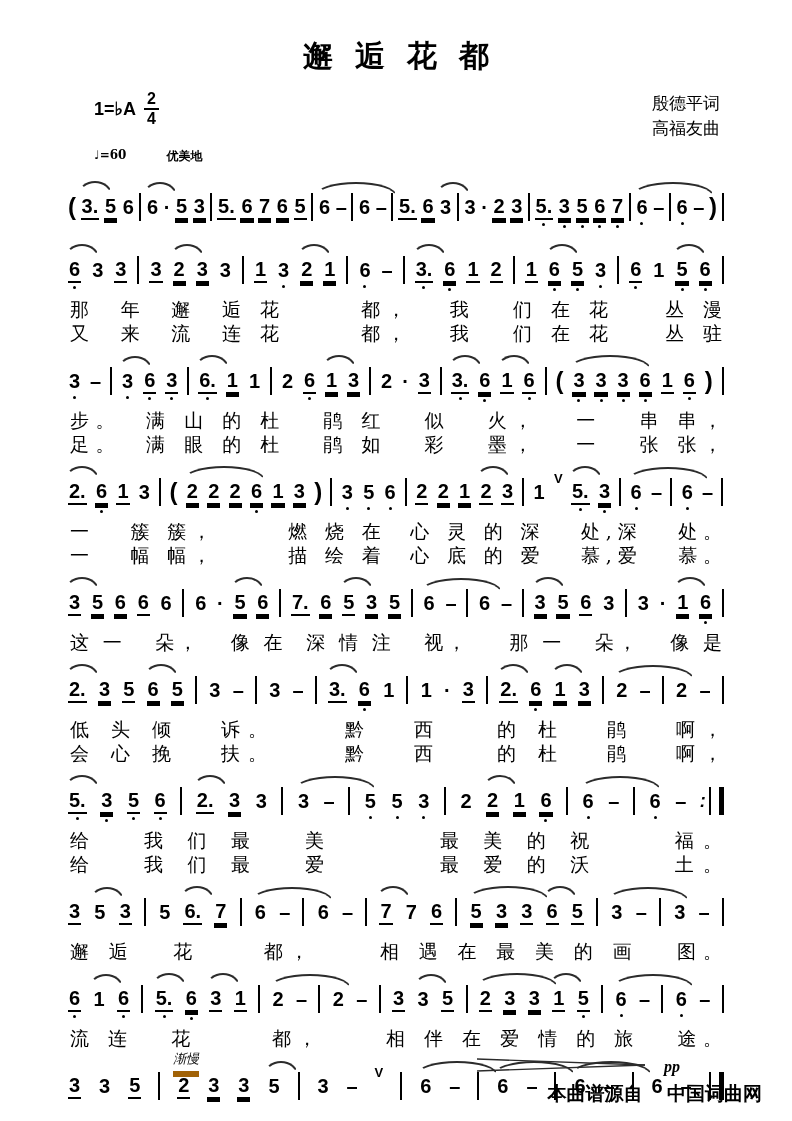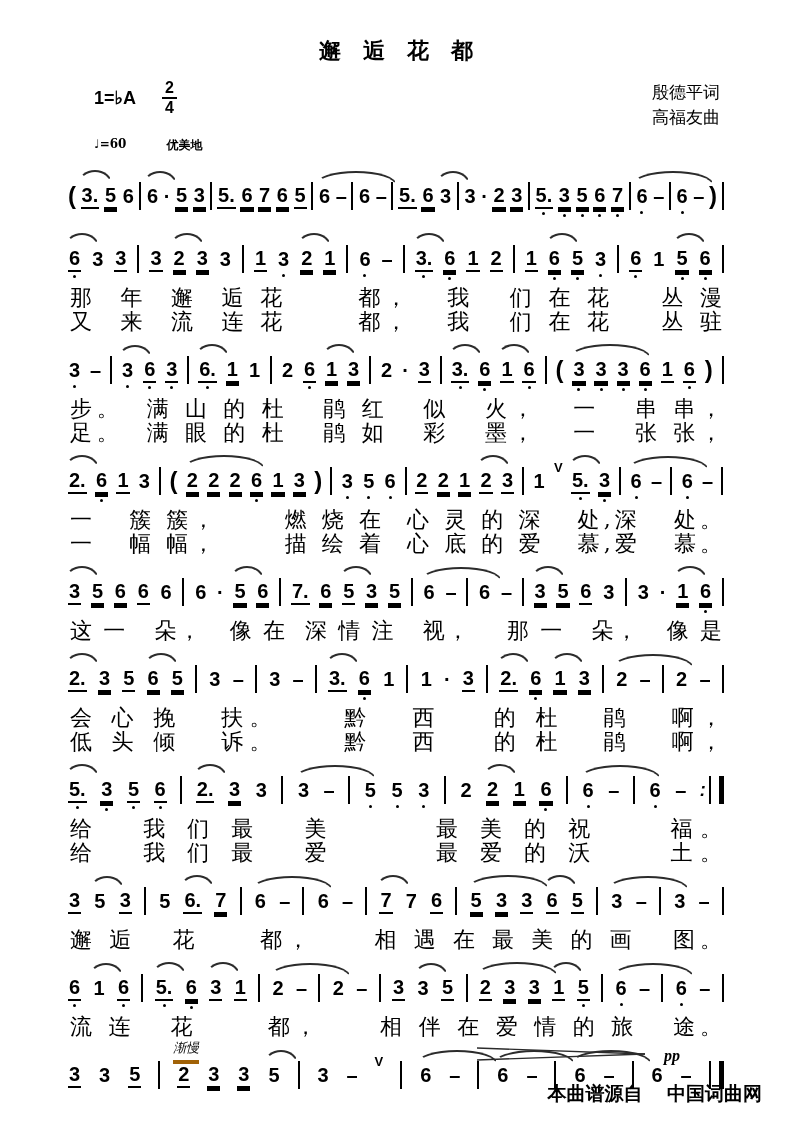--- a/index.html
+++ b/index.html
@@ -2,24 +2,24 @@
 <html><head>
 <meta charset="utf-8">
 <style>
   html,body{margin:0;padding:0;background:#fff;}
   #page{position:relative;width:792px;height:1121px;background:#fff;color:#000;
         font-family:"Liberation Sans",sans-serif;overflow:hidden;}
   #content{padding:26px 68px 0 68px;}
 
   
   .title{text-align:center;font-family:"DejaVu Serif",serif;font-weight:bold;
-         font-size:22px;letter-spacing:22px;text-indent:22px;margin-top:10px;}
+         font-size:30px;letter-spacing:22px;text-indent:22px;margin-top:10px;}
   .meta-row{display:flex;justify-content:space-between;align-items:flex-start;
             margin-top:14px;padding:0 4px 0 26px;}
-  .keysig{display:flex;align-items:center;gap:26px;font-weight:bold;font-size:18px;}
+  .keysig{display:flex;align-items:center;gap:8px;font-weight:bold;font-size:18px;}
   .timesig{display:inline-block;text-align:center;font-weight:bold;font-size:16px;line-height:1;}
   .timesig .num{display:block;border-bottom:2px solid #000;padding:0 3px 1px 3px;}
   .timesig .den{display:block;padding-top:1px;}
   .credits{font-size:17px;line-height:1.45;font-family:"DejaVu Serif",serif;text-align:left;}
   .tempo-row{margin-top:8px;padding-left:26px;font-weight:bold;font-size:12px;
              display:flex;gap:40px;font-family:"DejaVu Serif",serif;}
 
   
   #systems{margin-top:12px;}
   .system{margin-bottom:6px;}
@@ -32,32 +32,32 @@
   .u2{border-bottom:2px solid #000;box-shadow:0 3px 0 0 #000;}
   .lo::after{content:'';position:absolute;left:50%;margin-left:-1.5px;bottom:-6px;
              width:3px;height:3px;border-radius:50%;background:#000;}
   .u1.lo::after{bottom:-8px;}
   .u2.lo::after{bottom:-10px;}
   .arc{position:absolute;left:-3px;top:-13px;width:30px;height:10px;
        border:2px solid transparent;border-top:2px solid #2b2b2b;
        border-radius:50% / 100% 100% 0 0;pointer-events:none;}
   .arc.wide{width:78px;}
   .ann{position:absolute;top:-26px;left:-4px;font-weight:normal;font-size:13px;
-       font-family:"DejaVu Serif",serif;white-space:nowrap;border-bottom:4px solid #a16207;}
+       font-family:"DejaVu Serif",serif;white-space:nowrap;border-bottom:6px solid #a16207;}
   .bar{width:2px;height:28px;background:#000;}
   .dash{font-weight:bold;font-size:20px;}
   .paren{font-weight:bold;font-size:24px;line-height:24px;}
   .augdot{font-weight:bold;font-size:20px;}
   .breath{font-weight:bold;font-size:13px;position:relative;top:-14px;}
   .bar-end{width:8px;height:28px;border-left:2px solid #000;border-right:5px solid #000;}
   .rpt{display:flex;align-items:center;gap:3px;}
   .rpt .rdots{font-weight:bold;font-size:18px;line-height:1;}
 
   
-  .lyric{font-family:"DejaVu Serif",serif;font-size:22px;line-height:24px;
+  .lyric{font-family:"DejaVu Serif",serif;font-size:19px;line-height:24px;
          white-space:pre-wrap;text-align:justify;text-align-last:justify;
          padding:0 2px;}
 
   
   .hairpin-wrap{position:absolute;right:44px;top:2px;width:220px;height:18px;
                 display:flex;align-items:flex-start;pointer-events:none;}
   .hairpin-wrap svg{flex:1;}
   .dyn{font-family:"Liberation Serif",serif;font-style:italic;font-weight:bold;font-size:16px;}
 
   
@@ -325,22 +325,22 @@
             <span class="note u2">1<i class="arc"></i></span>
             <span class="note u2">3</span>
             <span class="bar"></span>
             <span class="note">2<i class="arc wide"></i></span>
             <span class="dash">–</span>
             <span class="bar"></span>
             <span class="note">2</span>
             <span class="dash">–</span>
             <span class="bar"></span>
           </div>
+          <div class="lyric">低 头 倾   诉。     黔   西    的 杜   鹃   啊，</div>
           <div class="lyric">会 心 挽   扶。     黔   西    的 杜   鹃   啊，</div>
-          <div class="lyric">低 头 倾   诉。     黔   西    的 杜   鹃   啊，</div>
         </div>
         <div class="system">
           <div class="notes-row">
             <span class="note u1 lo">5.<i class="arc"></i></span>
             <span class="note u2 lo">3</span>
             <span class="note u1 lo">5</span>
             <span class="note u1 lo">6</span>
             <span class="bar"></span>
             <span class="note u1">2.<i class="arc"></i></span>
             <span class="note u2">3</span>

